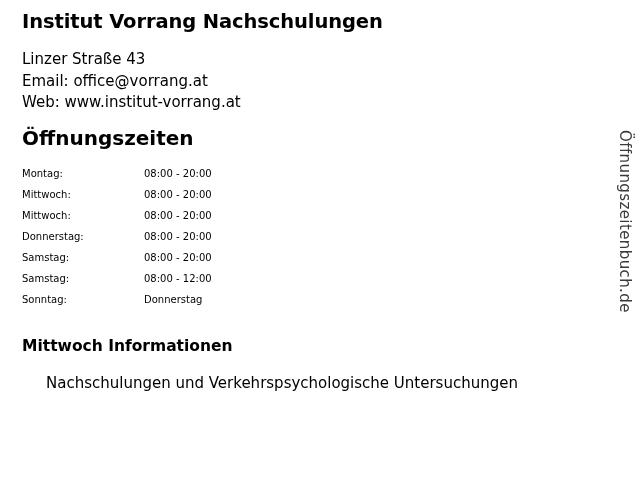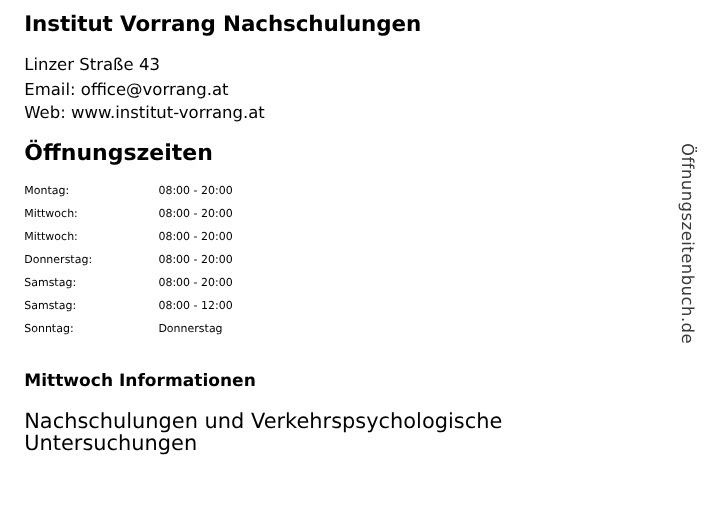--- a/index.html
+++ b/index.html
@@ -76,22 +76,23 @@
     padding-left: 0;
   }
 
   .info-heading {
     font-size: 15.5px;
     font-weight: bold;
     margin: 22px 0 18px 0;
   }
 
   .info-text {
-    font-size: 19px;
+    font-size: 15px;
     line-height: 20px;
+    margin-left: 24px;
   }
 
   .watermark {
     position: absolute;
     right: 6px;
     top: 130px;
     font-size: 15px;
     color: #3a3a3a;
     writing-mode: vertical-rl;
     text-orientation: mixed;

